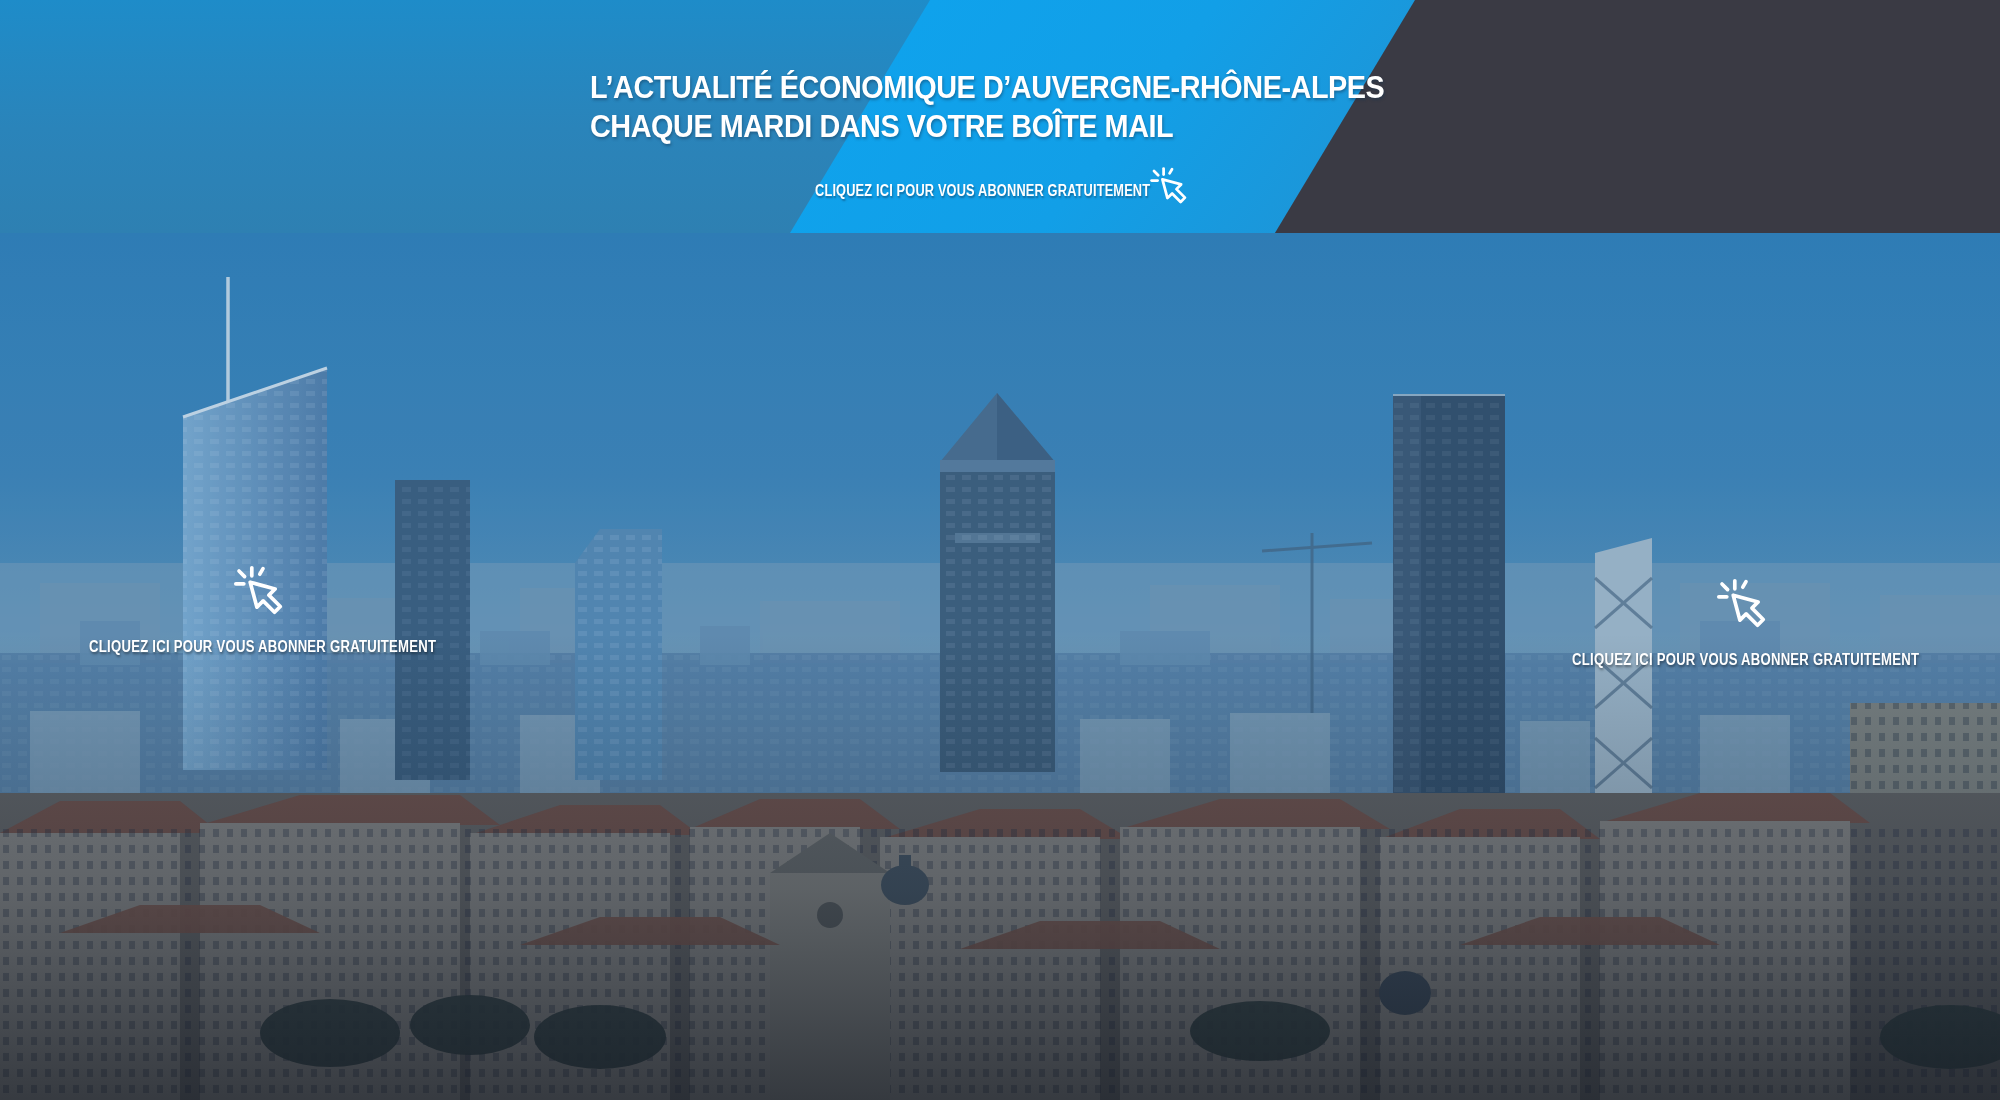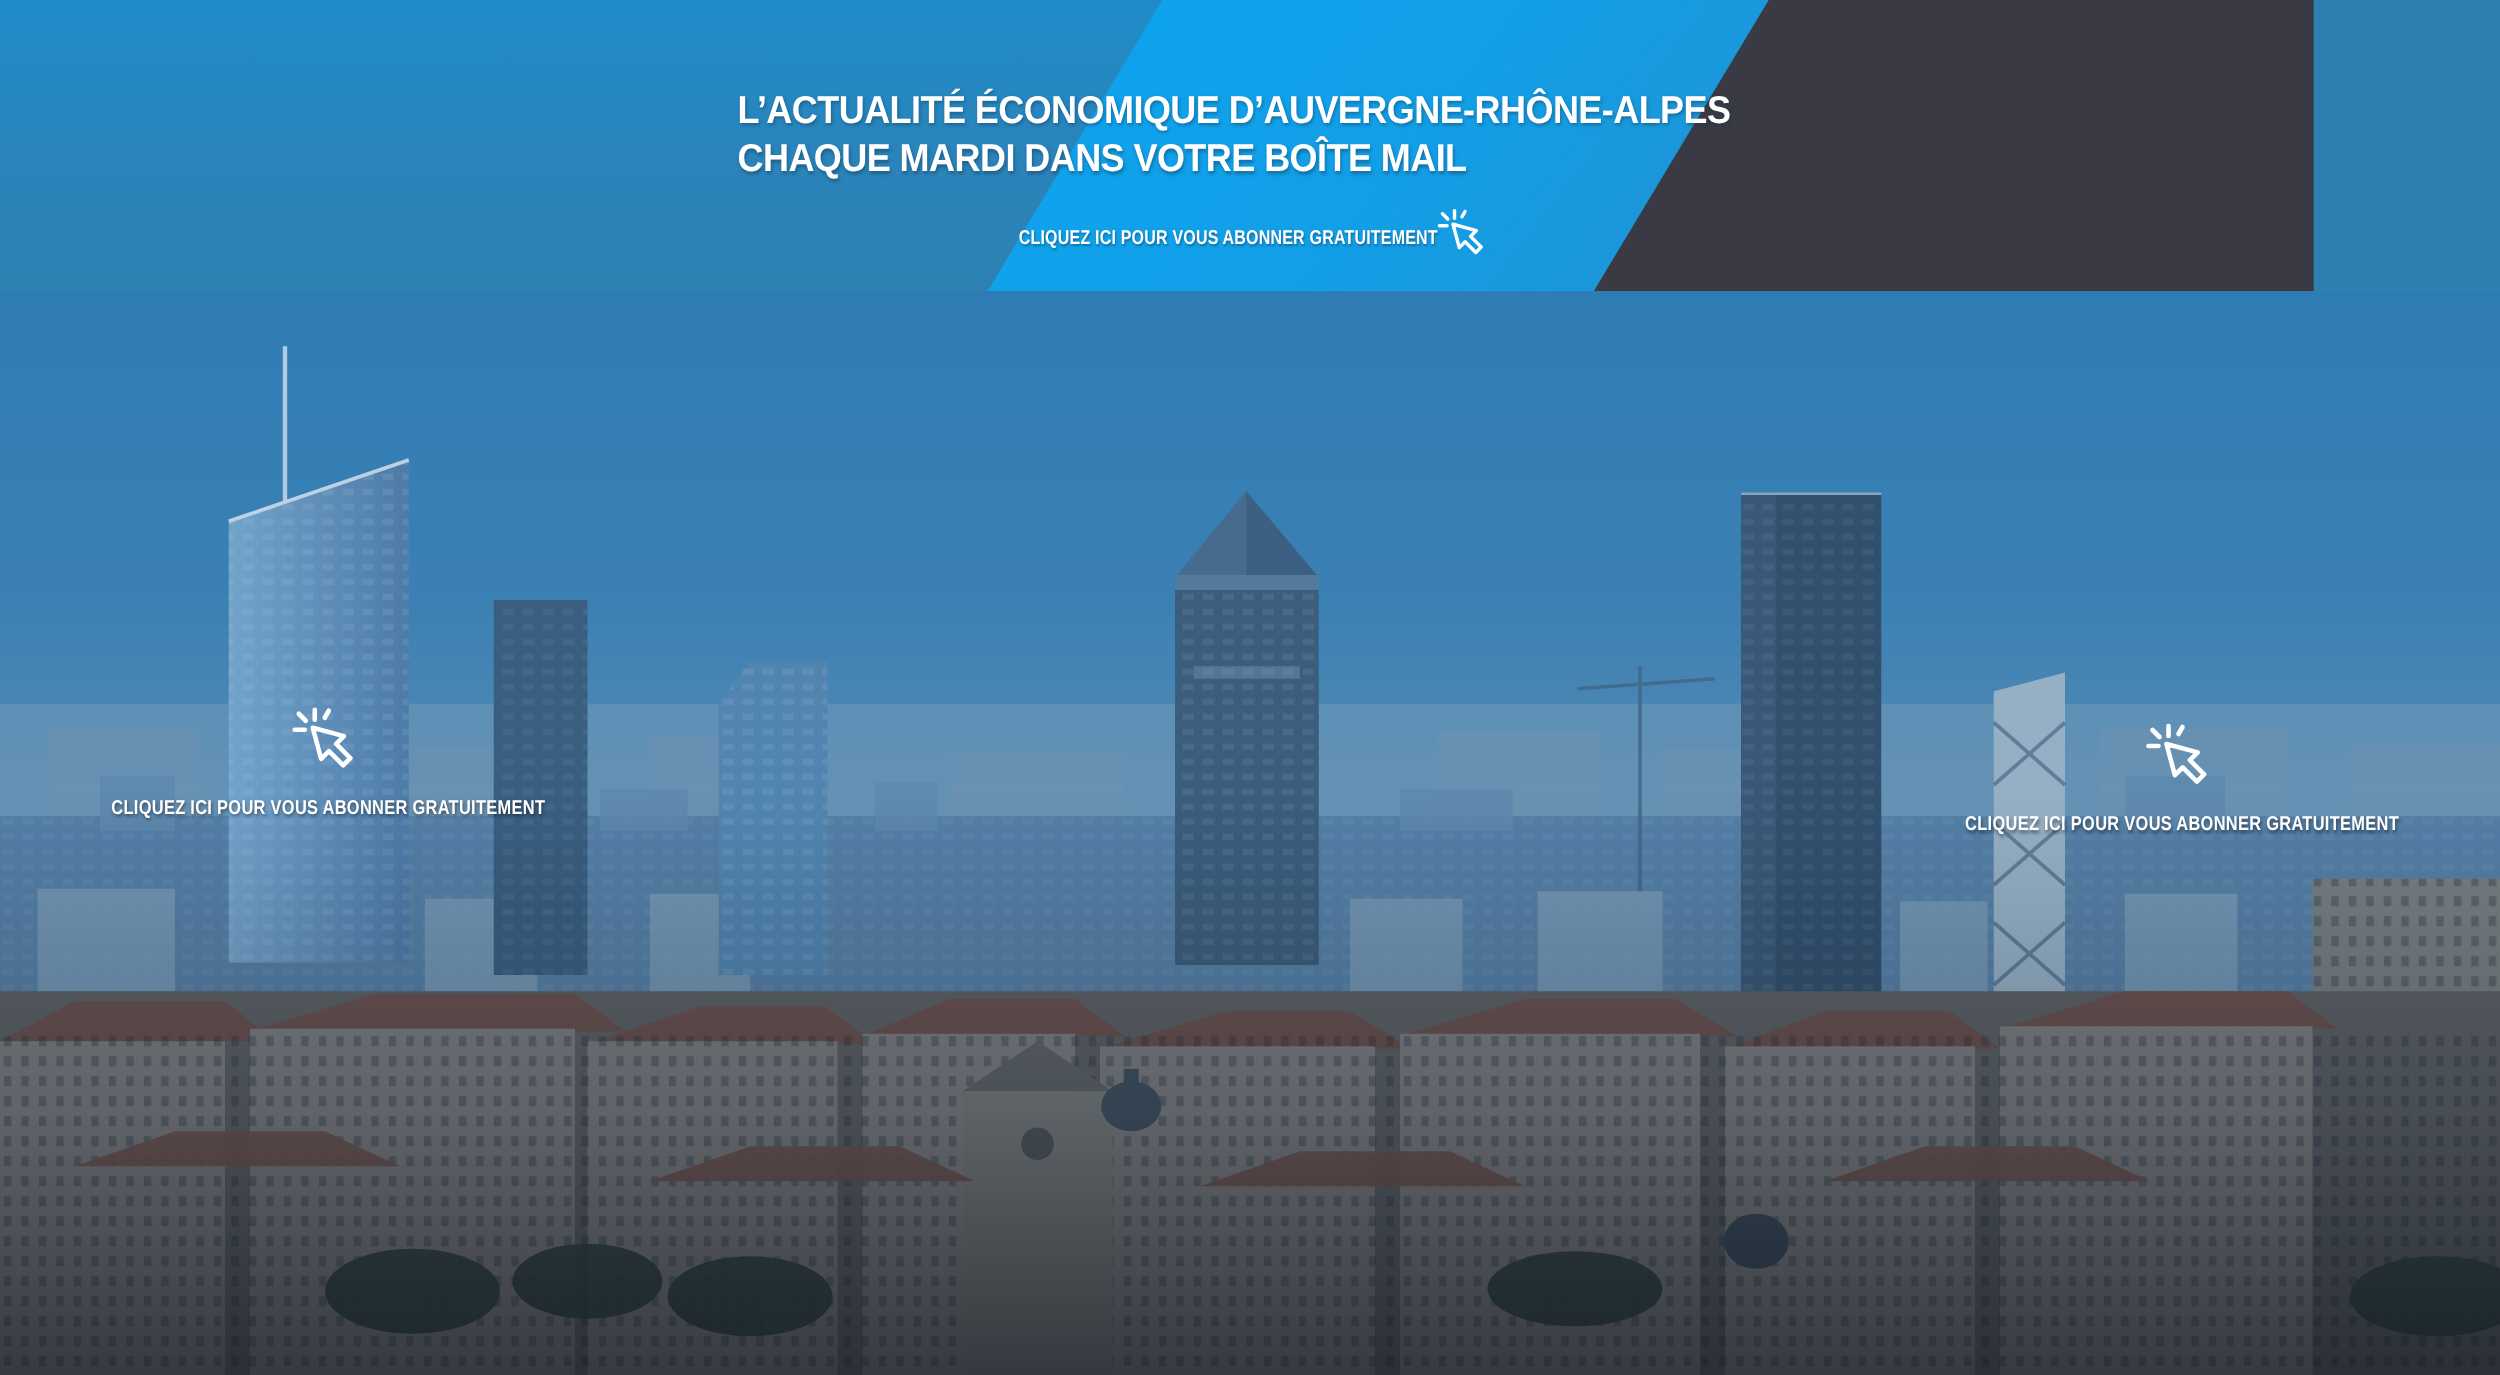--- a/index.html
+++ b/index.html
@@ -2,21 +2,21 @@
 <html><head>
 <meta charset="utf-8">
 <style>
   html,body{margin:0;padding:0;}
   body{
     width:2000px;height:1100px;overflow:hidden;position:relative;
     font-family:"Liberation Sans",sans-serif;background:#2e80b2;
   }
   
   .banner{
-    position:absolute;left:0;top:0;width:1851px;height:233px;overflow:hidden;
+    position:absolute;left:0;top:0;width:2000px;height:233px;overflow:hidden;
     background:linear-gradient(180deg,#1e8cc9 0%,#2a84ba 55%,#2e80b2 100%);
   }
   .banner-parallelogram{
     position:absolute;left:930px;top:0;width:485px;height:233px;
     background:linear-gradient(100deg,#0fa2ec 0%,#129fe7 55%,#1b97da 100%);
     transform:skewX(-31deg);transform-origin:0 0;
   }
   .banner-dark{
     position:absolute;left:1415px;top:0;width:820px;height:233px;
     background:#3a3a44;

